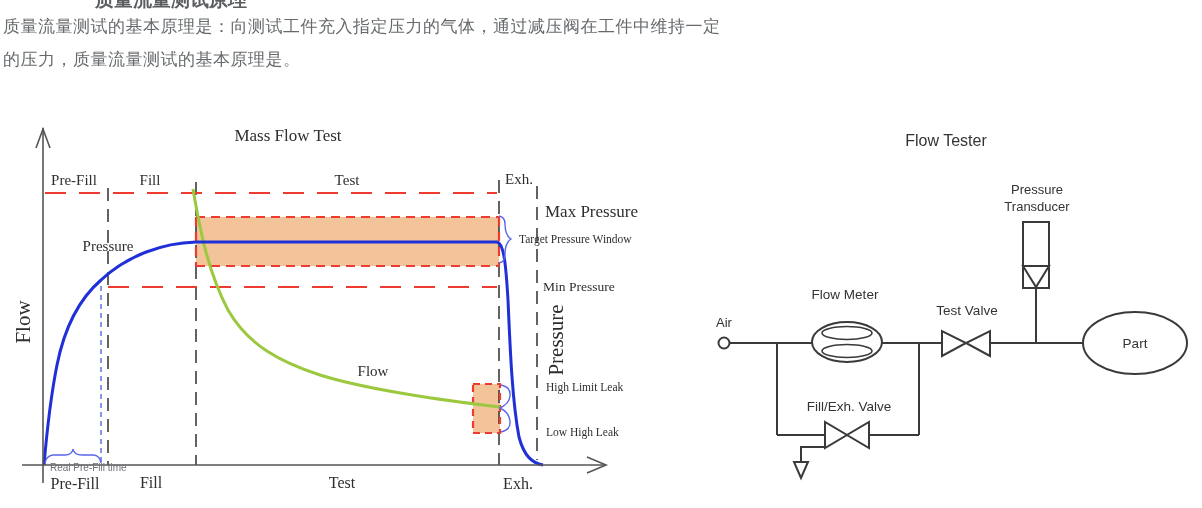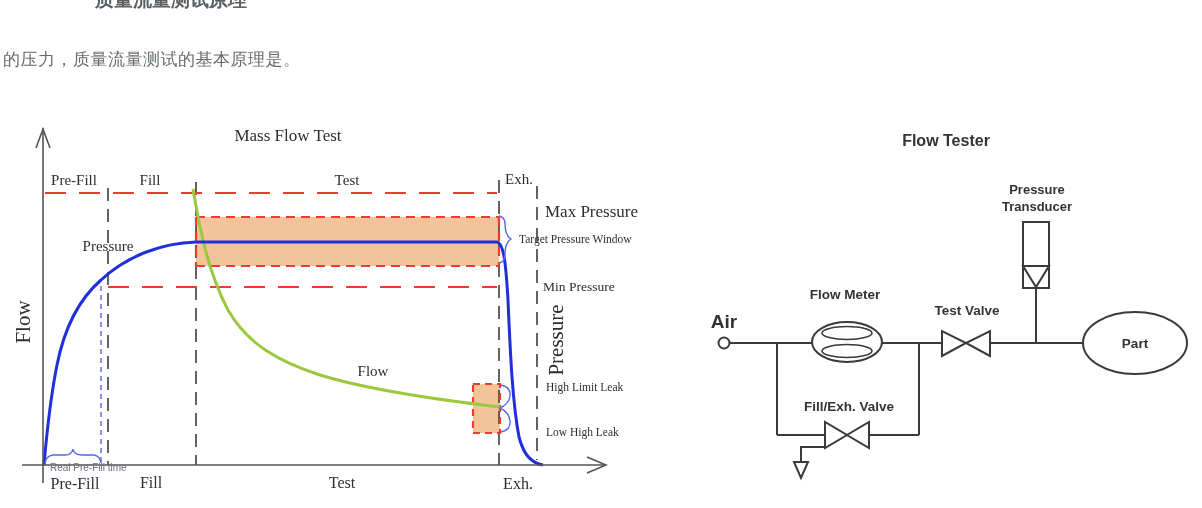--- a/index.html
+++ b/index.html
@@ -9,30 +9,31 @@
   .intro{color:#666a6d;font-size:17px;letter-spacing:0.5px;white-space:nowrap;}
   .head-clip{color:#5a5e61;font-weight:bold;font-size:19px;white-space:nowrap;}
   
   .cl{position:absolute;font-family:"Liberation Serif",serif;color:#2e2e2e;white-space:nowrap;
       transform:translate(-50%,-50%);}
   .cl-left{transform:translate(0,-50%);}
   .rot{transform:translate(-50%,-50%) rotate(-90deg);}
   .note{font-family:Liberation Sans, sans-serif;color:#6e6e7c;margin-top:25px;}
   
   .dl{position:absolute;font-family:"Liberation Sans",sans-serif;color:#333;white-space:nowrap;
-      transform:translate(-50%,-50%);text-align:center;font-weight:bold;}
+      transform:translate(-50%,-50%);text-align:center;}
   svg{position:absolute;left:0;top:0;}
 </style>
 </head>
 <body>
 
 <div id="screen">
 
   <div class="abs head-clip" style="left:95px;top:-13px;">质量流量测试原理</div>
 
+  <div class="abs intro" style="left:3px;top:15px;">质量流量测试的基本原理是：向测试工件充入指定压力的气体，通过减压阀在工件中维持一定</div>
   <div class="abs intro" style="left:3px;top:48px;">的压力，质量流量测试的基本原理是。</div>
 
   <svg width="1202" height="508" viewBox="0 0 1202 508">
 
     <g>
 
       <rect x="196" y="217" width="303" height="49" fill="#f3c49a"></rect>
       <rect x="473" y="384" width="27" height="49" fill="#f3c49a"></rect>
 
       <g stroke="#3c3c3c" stroke-width="1.6" stroke-dasharray="13 8">
@@ -122,19 +123,19 @@
   <div class="cl cl-left" style="left:519px;top:239px;font-size:11.5px;">Target Pressure Window</div>
   <div class="cl cl-left" style="left:543px;top:287px;font-size:13.5px;text-align:right;">Min Pressure</div>
   <div class="cl cl-left" style="left:546px;top:387px;font-size:11.5px;">High Limit Leak</div>
   <div class="cl cl-left" style="left:546px;top:432px;font-size:11.5px;">Low High Leak</div>
 
   <div class="cl cl-left note" style="left:50px;top:442px;font-size:10px;">Real Pre-Fill time</div>
 
   <div class="dl" style="left:946px;top:141px;font-size:16px;">Flow Tester</div>
   <div class="dl" style="left:1037px;top:198px;font-size:13px;white-space:pre-line;line-height:17px;">Pressure
 Transducer</div>
-  <div class="dl" style="left:724px;top:322px;font-size:19px;text-align:center;">Air</div>
+  <div class="dl" style="left:724px;top:322px;font-size:13px;text-align:center;">Air</div>
   <div class="dl" style="left:845px;top:294px;font-size:13.5px;">Flow Meter</div>
   <div class="dl" style="left:967px;top:310px;font-size:13.5px;">Test Valve</div>
   <div class="dl" style="left:849px;top:406px;font-size:13.5px;">Fill/Exh. Valve</div>
   <div class="dl" style="left:1135px;top:343px;font-size:13.5px;">Part</div>
 
 </div>
 
 </body></html>

